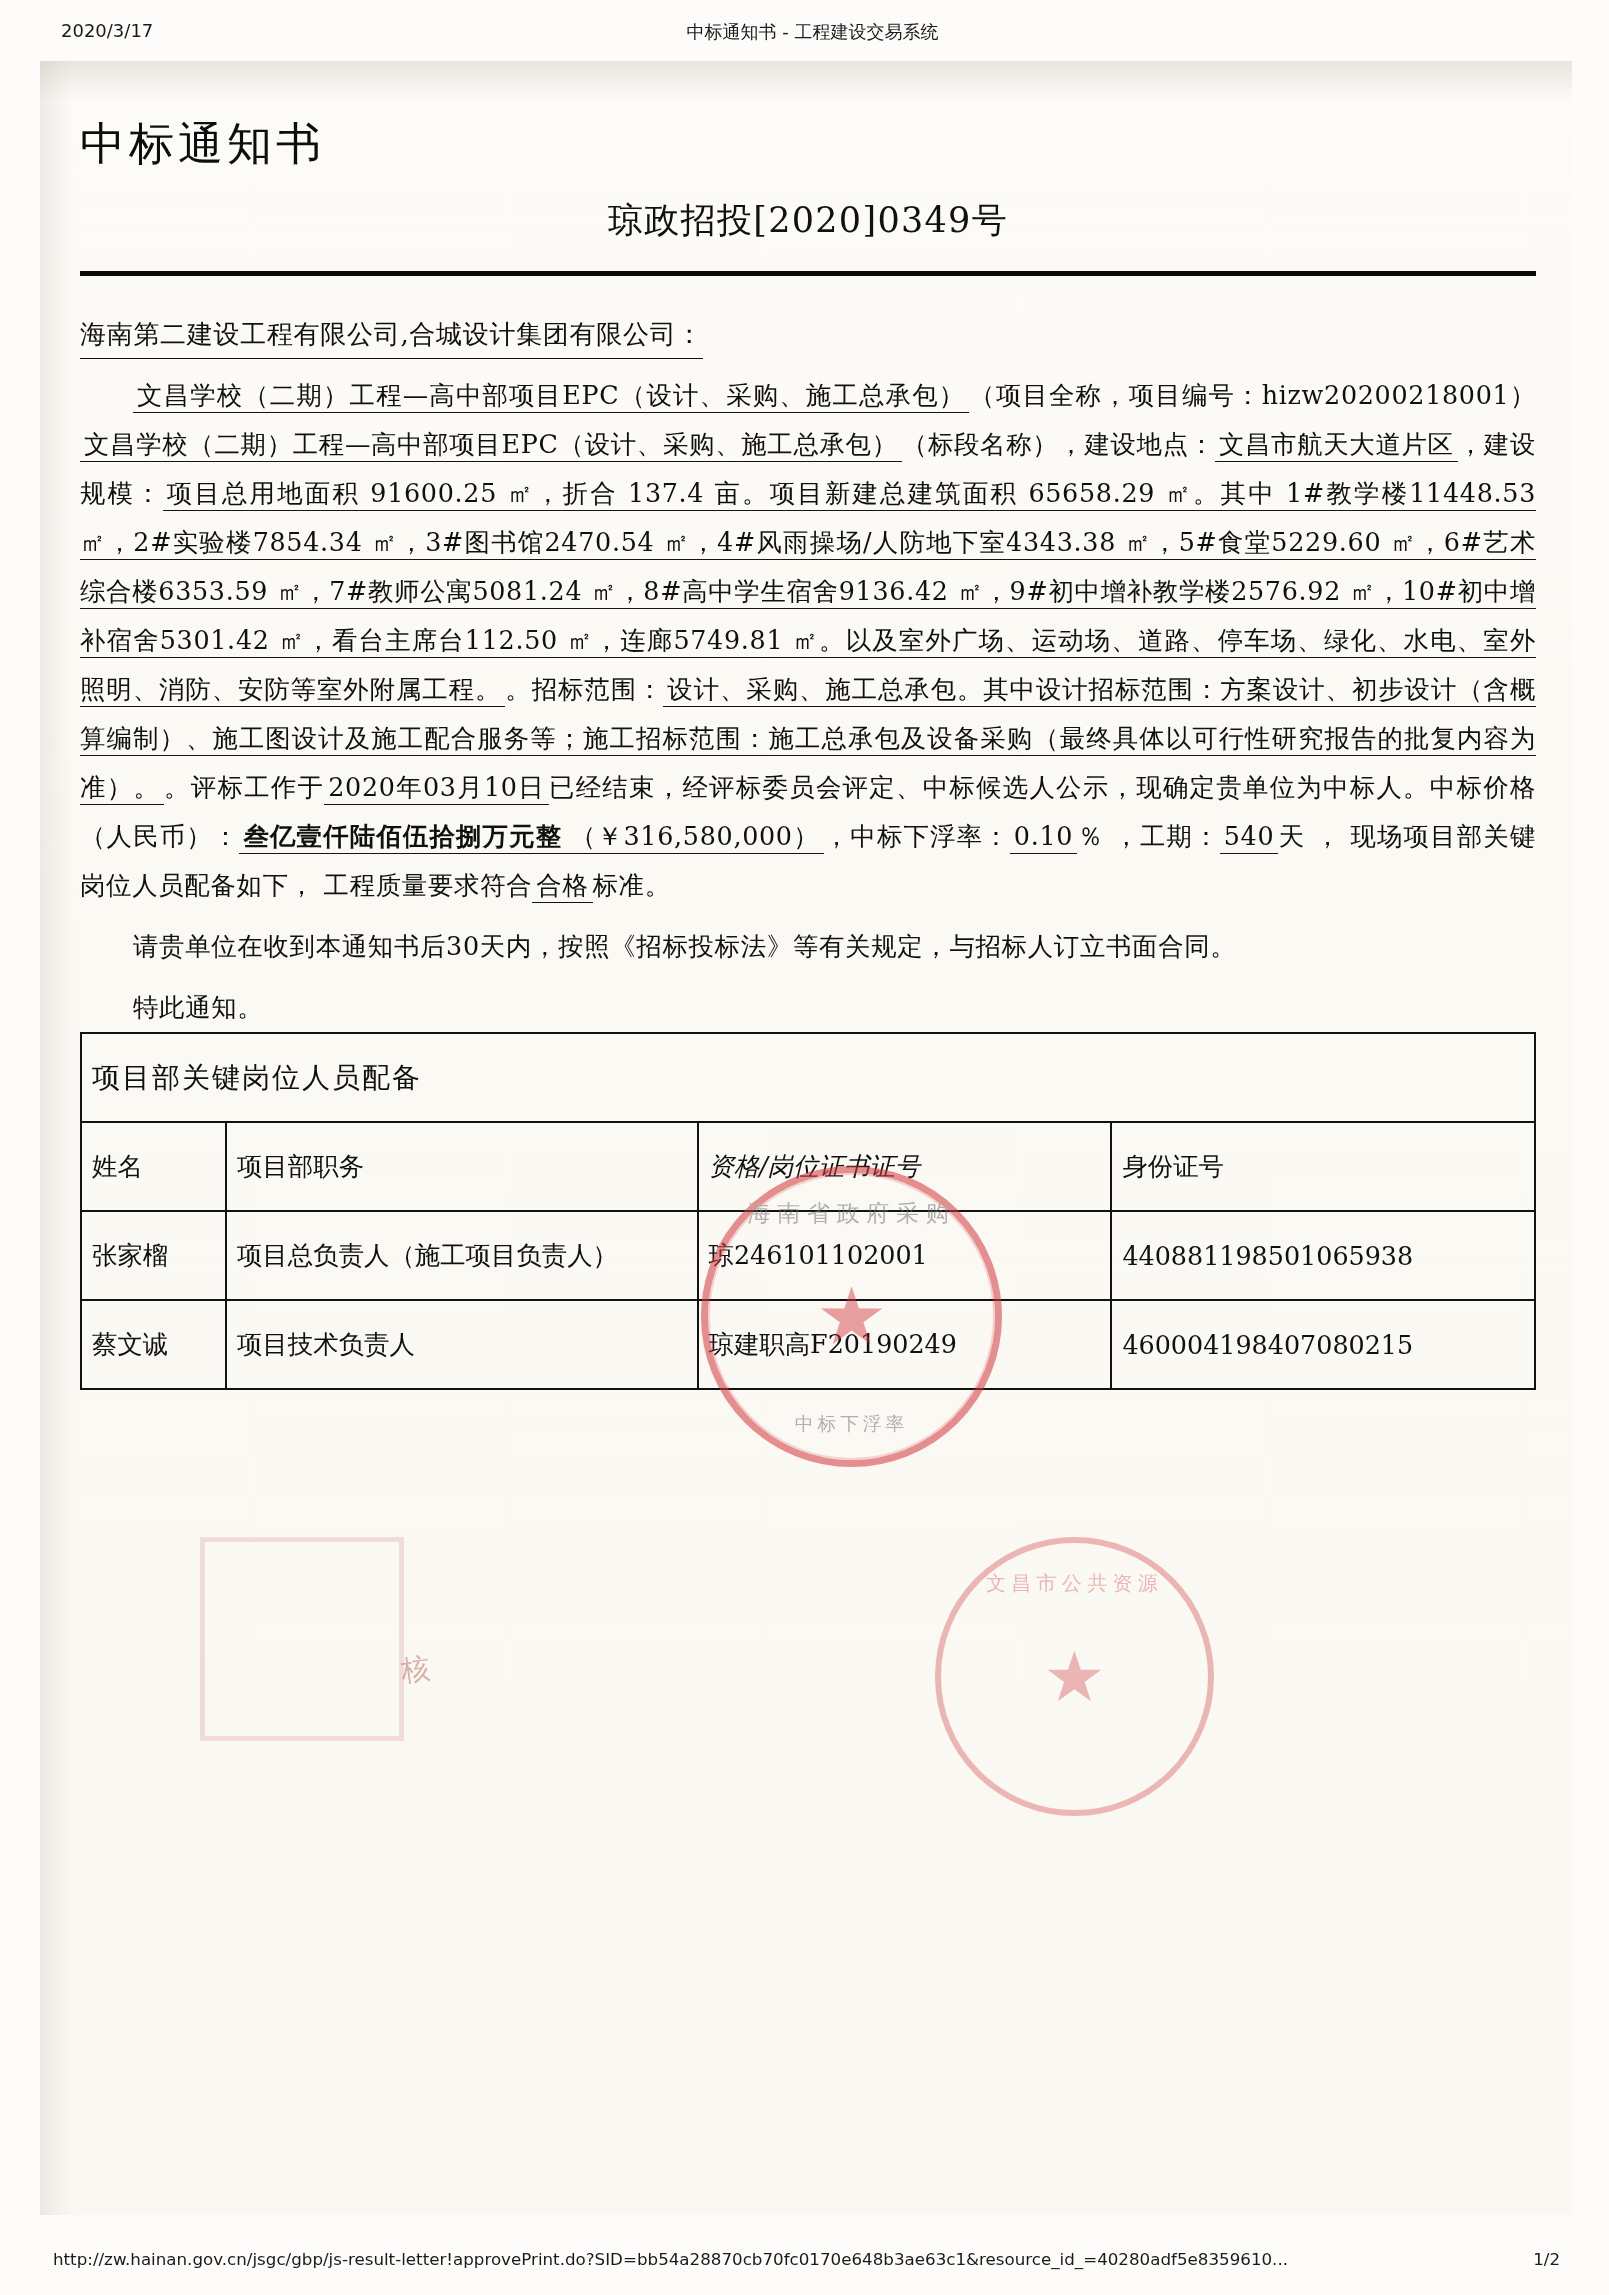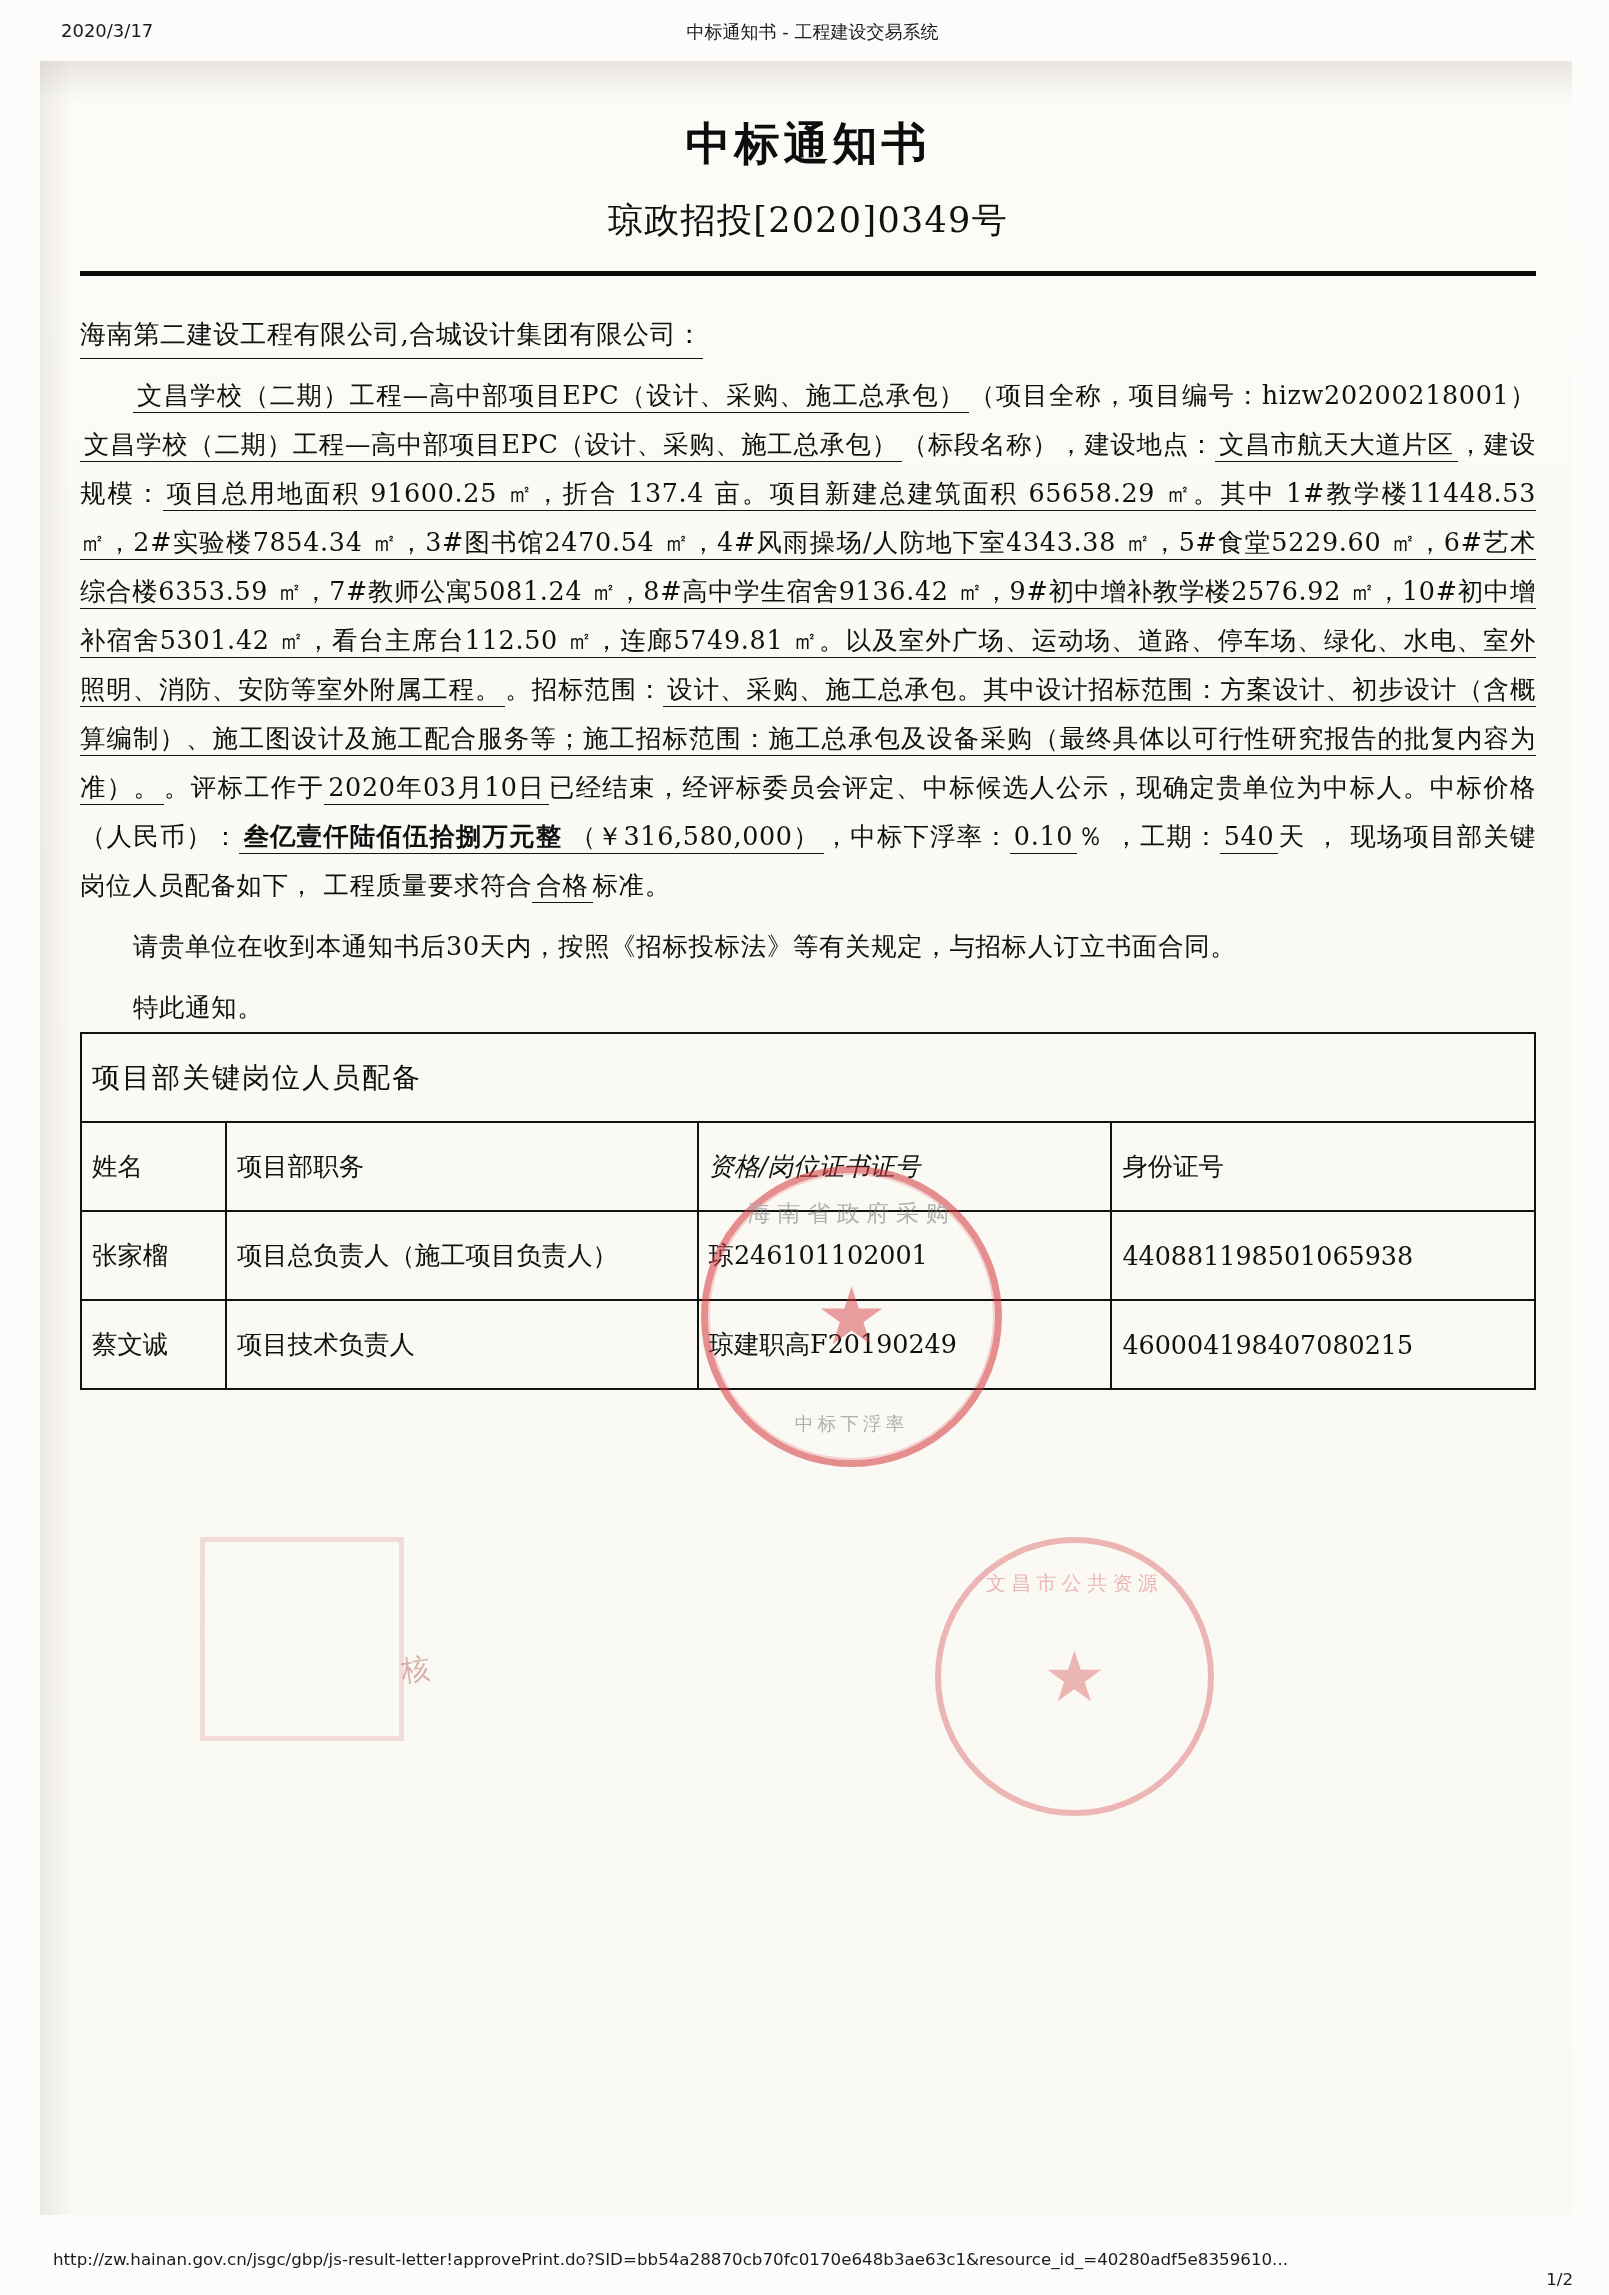--- a/index.html
+++ b/index.html
@@ -68,36 +68,34 @@
     color: #1a1a1a;
   }
   .print-footer .url {
     position: absolute;
     left: 53px;
     top: 0;
     white-space: nowrap;
   }
   .print-footer .pagenum {
     position: absolute;
-    right: 36px;
+    right: 49px;
     top: 0;
-    margin-top: 20px;
   }
 
   
   .doc {
     position: absolute;
     left: 80px;
     top: 94px;
     width: 1456px;
   }
   .doc-title {
-    text-align: center;
-    font-family: "DejaVu Serif", "Liberation Serif", serif;
-    font-weight: bold;
+    font-family: "DejaVu Serif", "Liberation Serif", serif;
+    font-weight: normal;
     font-size: 45px;
     letter-spacing: 4px;
     color: #0d0d0d;
     margin-top: 20px;
   }
   .doc-number {
     text-align: center;
     font-family: "DejaVu Serif", "Liberation Serif", serif;
     font-size: 35px;
     color: #111;

